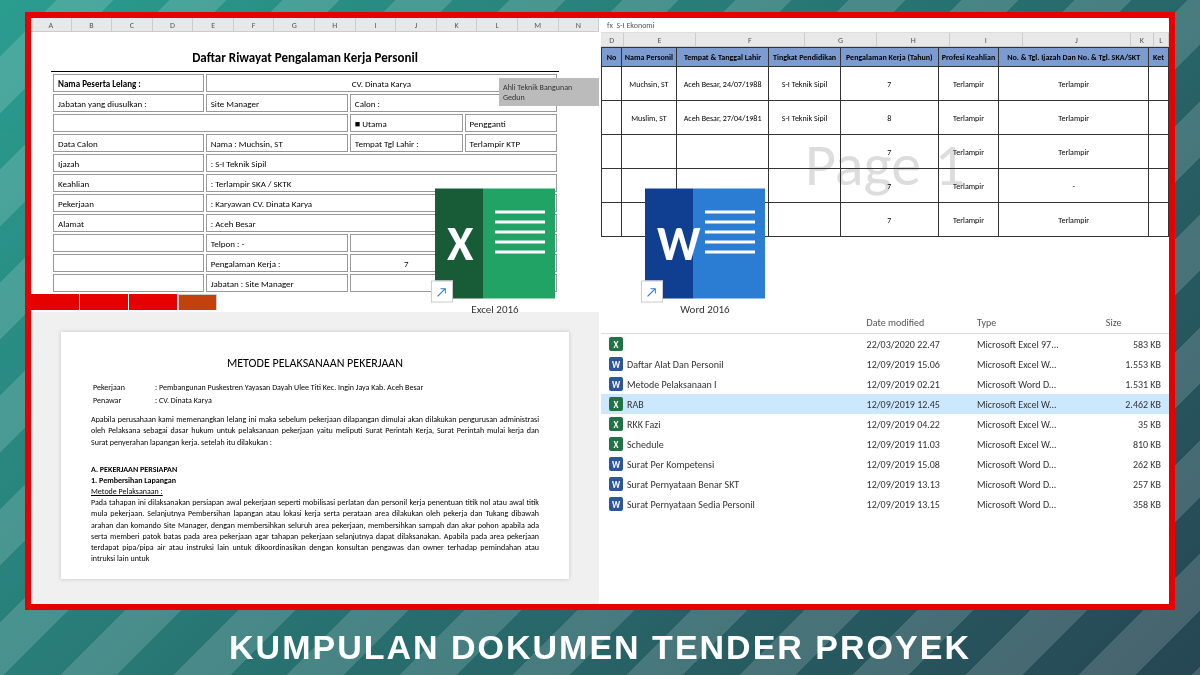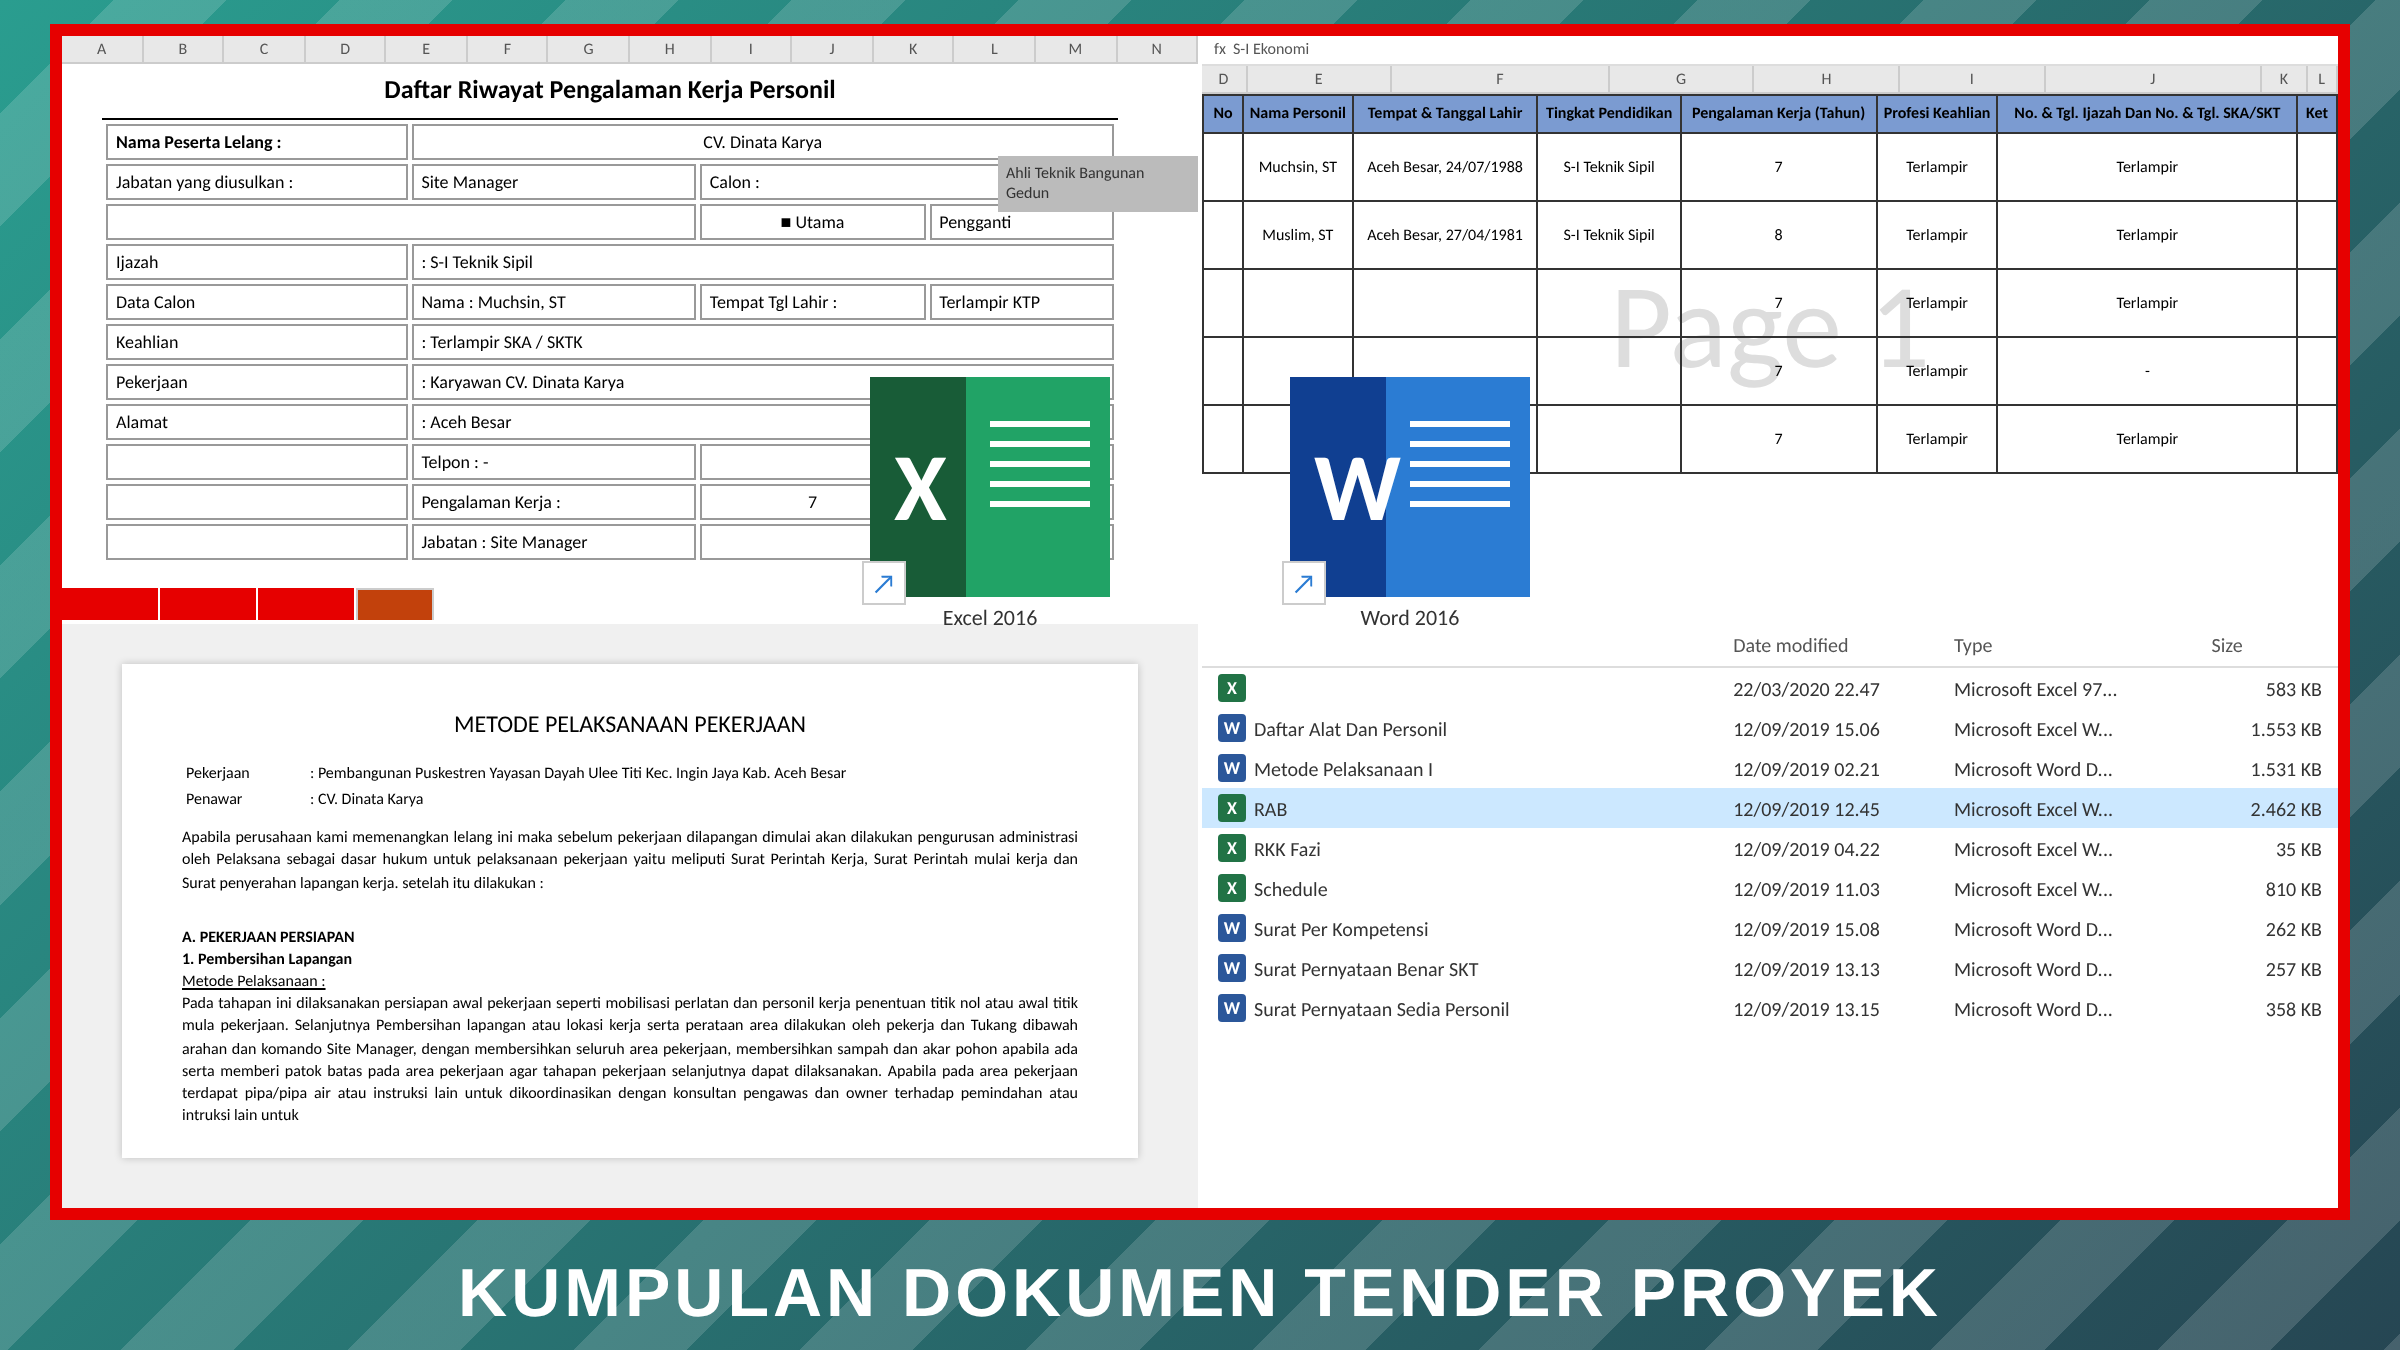--- a/index.html
+++ b/index.html
@@ -82,47 +82,47 @@
           <div class="col">F</div>
           <div class="col">G</div>
           <div class="col">H</div>
           <div class="col">I</div>
           <div class="col">J</div>
           <div class="col">K</div>
           <div class="col">L</div>
           <div class="col">M</div>
           <div class="col">N</div>
   </div>
-  <div style="padding:0 40px 0 20px">
+  <div style="padding:12px 40px 0 20px">
     <div class="form-title">Daftar Riwayat Pengalaman Kerja Personil</div>
     <table class="form-table">
       <tbody>
               <tr>
                 <td class="form-label">Nama Peserta Lelang   :</td>
                 <td colspan="3" style="text-align:center;font-weight:normal">CV. Dinata Karya</td>
               </tr>
       <tr>
                 <td>Jabatan yang diusulkan :</td>
                 <td>Site Manager</td>
                 <td colspan="2">Calon :</td>
               </tr>
       <tr>
                 <td colspan="2"></td>
-                <td style="text-align:center">■ <span>Utama</span></td>
+                <td style="">■ <span>Utama</span></td>
                 <td>Pengganti</td>
-              </tr>
-      <tr>
-                <td>Ijazah</td>
-                <td colspan="3">: <span>S-I Teknik Sipil</span></td>
               </tr>
       <tr>
                 <td>Data Calon</td>
                 <td><span>Nama :</span> <span>Muchsin, ST</span></td>
                 <td>Tempat Tgl Lahir :</td>
                 <td>Terlampir KTP</td>
+              </tr>
+      <tr>
+                <td>Ijazah</td>
+                <td colspan="3">: <span>S-I Teknik Sipil</span></td>
               </tr>
       <tr>
                 <td>Keahlian</td>
                 <td colspan="3">: <span>Terlampir SKA / SKTK</span></td>
               </tr>
       <tr>
                 <td>Pekerjaan</td>
                 <td colspan="3">: <span>Karyawan CV. Dinata Karya</span></td>
               </tr>
       <tr>

